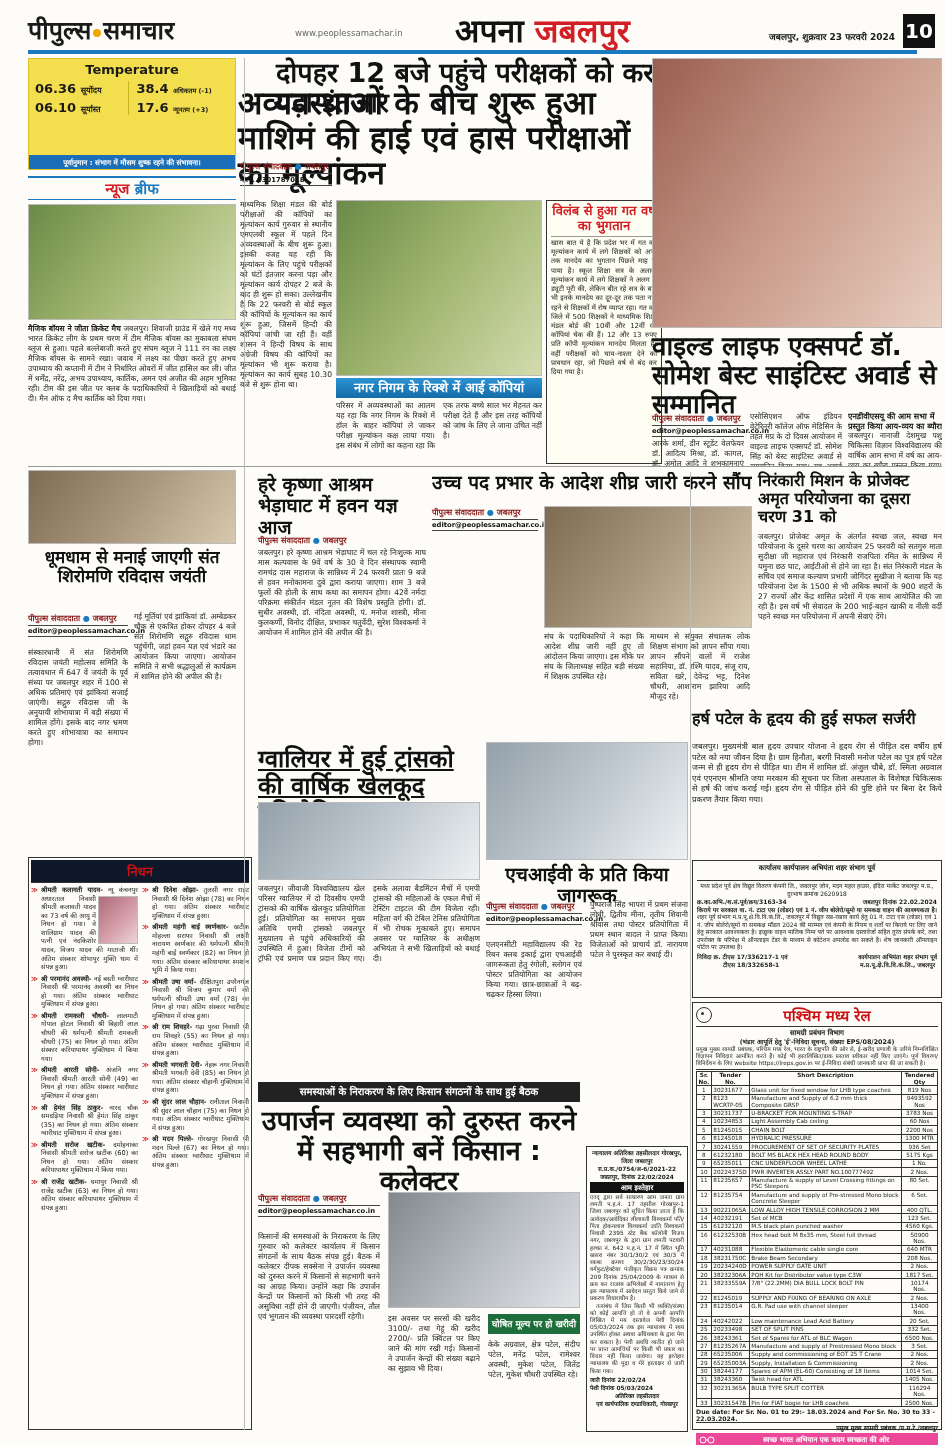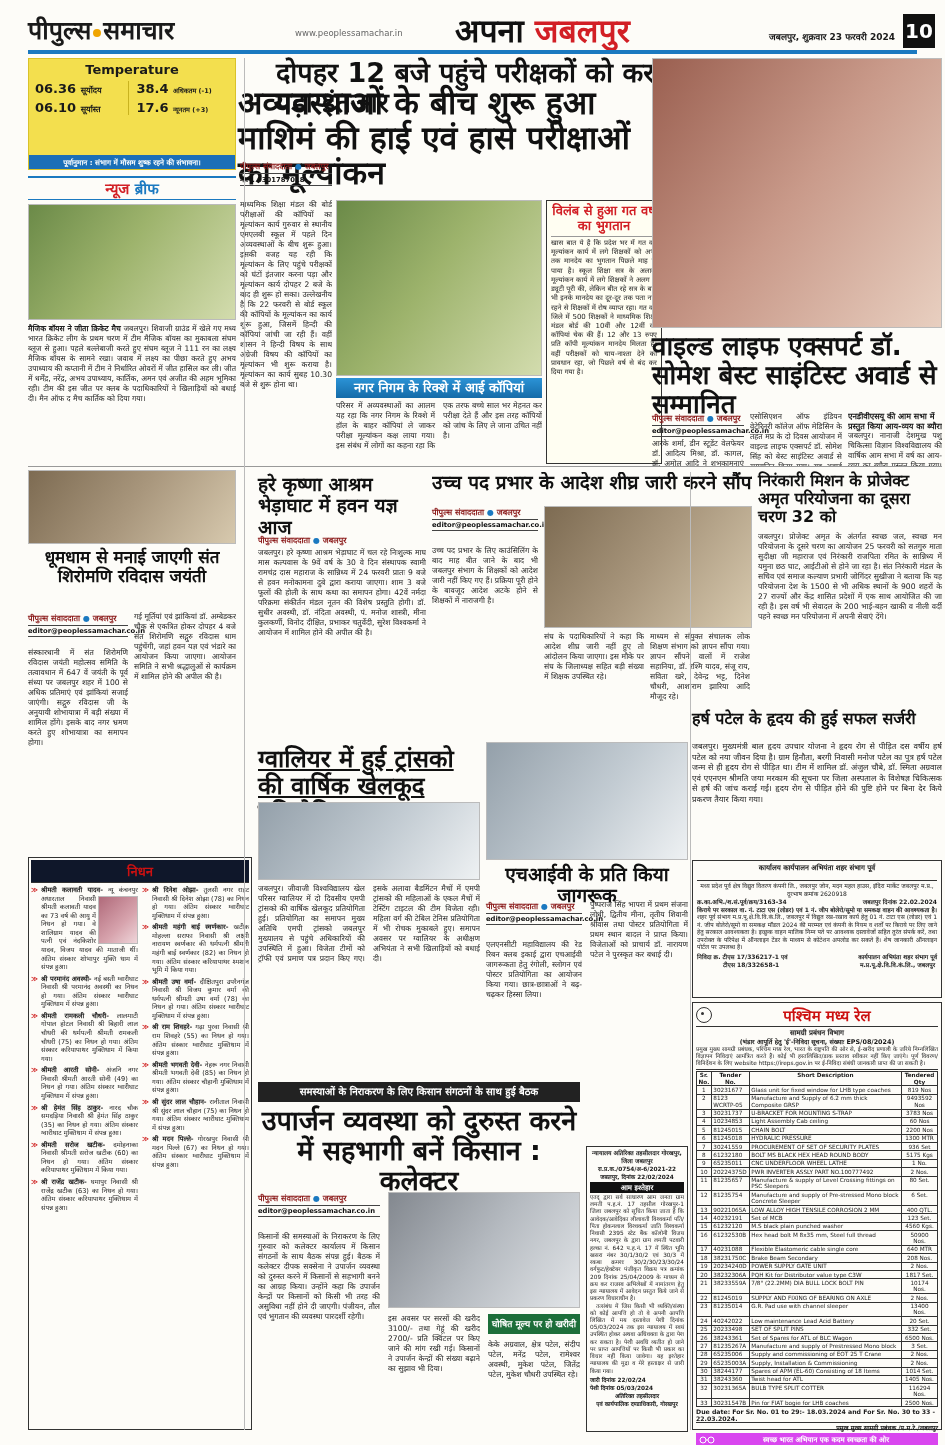--- a/index.html
+++ b/index.html
@@ -118,26 +118,25 @@
   <div class="blk" style="left:258px;top:534px;width:168px;">
     <div class="bl"><span>पीपुल्स संवाददाता</span> <span class="dot">●</span> <span>जबलपुर</span></div>
   </div>
   <div class="blk bt" style="left:258px;top:548px;width:168px;height:192px;">जबलपुर। हरे कृष्णा आश्रम भेड़ाघाट में चल रहे निःशुल्क माघ मास कल्पवास के 9वें वर्ष के 30 वे दिन संस्थापक स्वामी रामचंद्र दास महाराज के सान्निध्य में 24 फरवरी प्रातः 9 बजे से हवन मनोकामना दुबे द्वारा कराया जाएगा। शाम 3 बजे फूलों की होली के साथ कथा का समापन होगा। 42वें नर्मदा परिक्रमा संकीर्तन मंडल नूतन की विशेष प्रस्तुति होगी। डॉ. सुधीर अवस्थी, डॉ. नंदिता अवस्थी, पं. मनोज शास्त्री, मीना कुलकर्णी, विनोद दीक्षित, प्रभाकर चतुर्वेदी, सुरेश विश्वकर्मा ने आयोजन में शामिल होने की अपील की है।</div>
 
   <div class="blk hl" style="left:432px;top:472px;width:320px;font-size:19px;white-space:nowrap;overflow:hidden;">उच्च पद प्रभार के आदेश शीघ्र जारी करने सौंपा ज्ञापन</div>
   <div class="blk" style="left:432px;top:506px;width:106px;">
     <div class="bl"><span>पीपुल्स संवाददाता</span> <span class="dot">●</span> <span>जबलपुर</span></div>
     <span class="mail">editor@peoplessamachar.co.in</span>
   </div>
-  <div class="blk bt" style="left:432px;top:546px;width:106px;height:158px;">उच्च पद प्रभार के लिए काउंसिलिंग के बाद माह बीत जाने के बाद भी जबलपुर संभाग के शिक्षकों को आदेश जारी नहीं किए गए हैं। प्रक्रिया पूरी होने के बावजूद आदेश अटके होने से शिक्षकों में नाराजगी है।</div>
   <div class="blk photo crowd" style="left:544px;top:506px;width:208px;height:122px;"></div>
   <div class="blk bt" style="left:544px;top:632px;width:100px;height:108px;">संघ के पदाधिकारियों ने कहा कि आदेश शीघ्र जारी नहीं हुए तो आंदोलन किया जाएगा। इस मौके पर संघ के जिलाध्यक्ष सहित बड़ी संख्या में शिक्षक उपस्थित रहे।</div>
   <div class="blk bt" style="left:650px;top:632px;width:100px;height:108px;">माध्यम से संयुक्त संचालक लोक शिक्षण संभाग को ज्ञापन सौंपा गया। ज्ञापन सौंपने वालों में राजेश सहानिया, डॉ. रश्मि यादव, संजू राय, सविता खरे, देवेन्द्र भट्ट, दिनेश चौधरी, आशाराम झारिया आदि मौजूद रहे।</div>
 
-  <div class="blk hl" style="left:758px;top:472px;width:184px;font-size:16px;">निरंकारी मिशन के प्रोजेक्ट अमृत परियोजना का दूसरा चरण 32 को</div>
+  <div class="blk hl" style="left:758px;top:472px;width:184px;font-size:16px;">निरंकारी मिशन के प्रोजेक्ट अमृत परियोजना का दूसरा चरण 31 को</div>
   <div class="blk bt" style="left:758px;top:532px;width:184px;height:172px;">जबलपुर। प्रोजेक्ट अमृत के अंतर्गत स्वच्छ जल, स्वच्छ मन परियोजना के दूसरे चरण का आयोजन 25 फरवरी को सतगुरु माता सुदीक्षा जी महाराज एवं निरंकारी राजपिता रमित के सान्निध्य में यमुना छठ घाट, आईटीओ से होने जा रहा है। संत निरंकारी मंडल के सचिव एवं समाज कल्याण प्रभारी जोगिंदर सुखीजा ने बताया कि यह परियोजना देश के 1500 से भी अधिक स्थानों के 900 शहरों के 27 राज्यों और केंद्र शासित प्रदेशों में एक साथ आयोजित की जा रही है। इस वर्ष भी सेवादल के 200 भाई-बहन खाकी व नीली वर्दी पहने स्वच्छ मन परियोजना में अपनी सेवाएं देंगे।</div>
 
   <div class="blk hl" style="left:692px;top:710px;width:250px;font-size:16px;">हर्ष पटेल के हृदय की हुई सफल सर्जरी</div>
   <div class="blk bt" style="left:692px;top:742px;width:250px;height:112px;font-size:8px;">जबलपुर। मुख्यमंत्री बाल हृदय उपचार योजना ने हृदय रोग से पीड़ित दस वर्षीय हर्ष पटेल को नया जीवन दिया है। ग्राम हिनौता, बरगी निवासी मनोज पटेल का पुत्र हर्ष पटेल जन्म से ही हृदय रोग से पीड़ित था। टीम में शामिल डॉ. अंजुल चौबे, डॉ. स्मिता अग्रवाल एवं एएनएम श्रीमति जया मरकाम की सूचना पर जिला अस्पताल के विशेषज्ञ चिकित्सक से हर्ष की जांच कराई गई। हृदय रोग से पीड़ित होने की पुष्टि होने पर बिना देर किये प्रकरण तैयार किया गया।</div>
 
   <div class="blk hl" style="left:258px;top:746px;width:222px;font-size:24px;text-decoration:underline;">ग्वालियर में हुई ट्रांसको की वार्षिक खेलकूद प्रतियोगिता</div>
   <div class="blk photo team" style="left:258px;top:802px;width:222px;height:78px;"></div>
   <div class="blk bt" style="left:258px;top:884px;width:222px;height:192px;column-count:2;column-gap:8px;">जबलपुर। जीवाजी विश्वविद्यालय खेल परिसर ग्वालियर में दो दिवसीय एमपी ट्रांसको की वार्षिक खेलकूद प्रतियोगिता हुई। प्रतियोगिता का समापन मुख्य अतिथि एमपी ट्रांसको जबलपुर मुख्यालय से पहुंचे अधिकारियों की उपस्थिति में हुआ। विजेता टीमों को ट्रॉफी एवं प्रमाण पत्र प्रदान किए गए। इसके अलावा बैडमिंटन मैचों में एमपी ट्रांसको की महिलाओं के एकल मैचों में टेस्टिंग टाइटल की टीम विजेता रही। महिला वर्ग की टेबिल टेनिस प्रतियोगिता में भी रोचक मुकाबले हुए। समापन अवसर पर ग्वालियर के अधीक्षण अभियंता ने सभी खिलाड़ियों को बधाई दी।</div>
 
   <div class="blk photo team" style="left:486px;top:742px;width:202px;height:118px;"></div>
@@ -410,21 +409,21 @@
           <tr>
             <td>33</td>
             <td>30231547B</td>
             <td>Pin for FIAT bogie for LHB coaches</td>
             <td>2500 Nos.</td>
           </tr>
         </tbody>
     </table>
     <div style="font-size:6.2px;font-weight:bold;margin-top:1px;">Due date: For Sr. No. 01 to 29:- 18.03.2024 and For Sr. No. 30 to 33 - 22.03.2024.</div>
     <div style="font-size:6.2px;font-weight:bold;text-align:right;border-top:0.7px solid #333;">प्रमुख मुख्य सामग्री प्रबंधक /प.म.रे./जबलपुर</div>
-    <div style="margin-top:1px;background:#d946ef;color:#fff;font-size:7px;font-weight:bold;text-align:center;padding:2px 0 2px 18px;position:relative;">
+    <div style="margin-top:1px;background:#ec4899;color:#fff;font-size:7px;font-weight:bold;text-align:center;padding:2px 0 2px 18px;position:relative;">
       <svg width="16" height="8" viewBox="0 0 16 8" style="position:absolute;left:3px;top:3px;">
           <circle cx="4" cy="4" r="3" fill="none" stroke="#fff" stroke-width="1"></circle>
           <circle cx="12" cy="4" r="3" fill="none" stroke="#fff" stroke-width="1"></circle>
           <line x1="7" y1="4" x2="9" y2="4" stroke="#fff" stroke-width="1"></line>
         </svg>
       <span>स्वच्छ भारत अभियान एक कदम स्वच्छता की ओर</span>
     </div>
   </div>
 
   <div class="blk hl" style="left:258px;top:1106px;width:322px;font-size:27px;text-align:center;">उपार्जन व्यवस्था को दुरुस्त करने में सहभागी बनें किसान : कलेक्टर</div>

